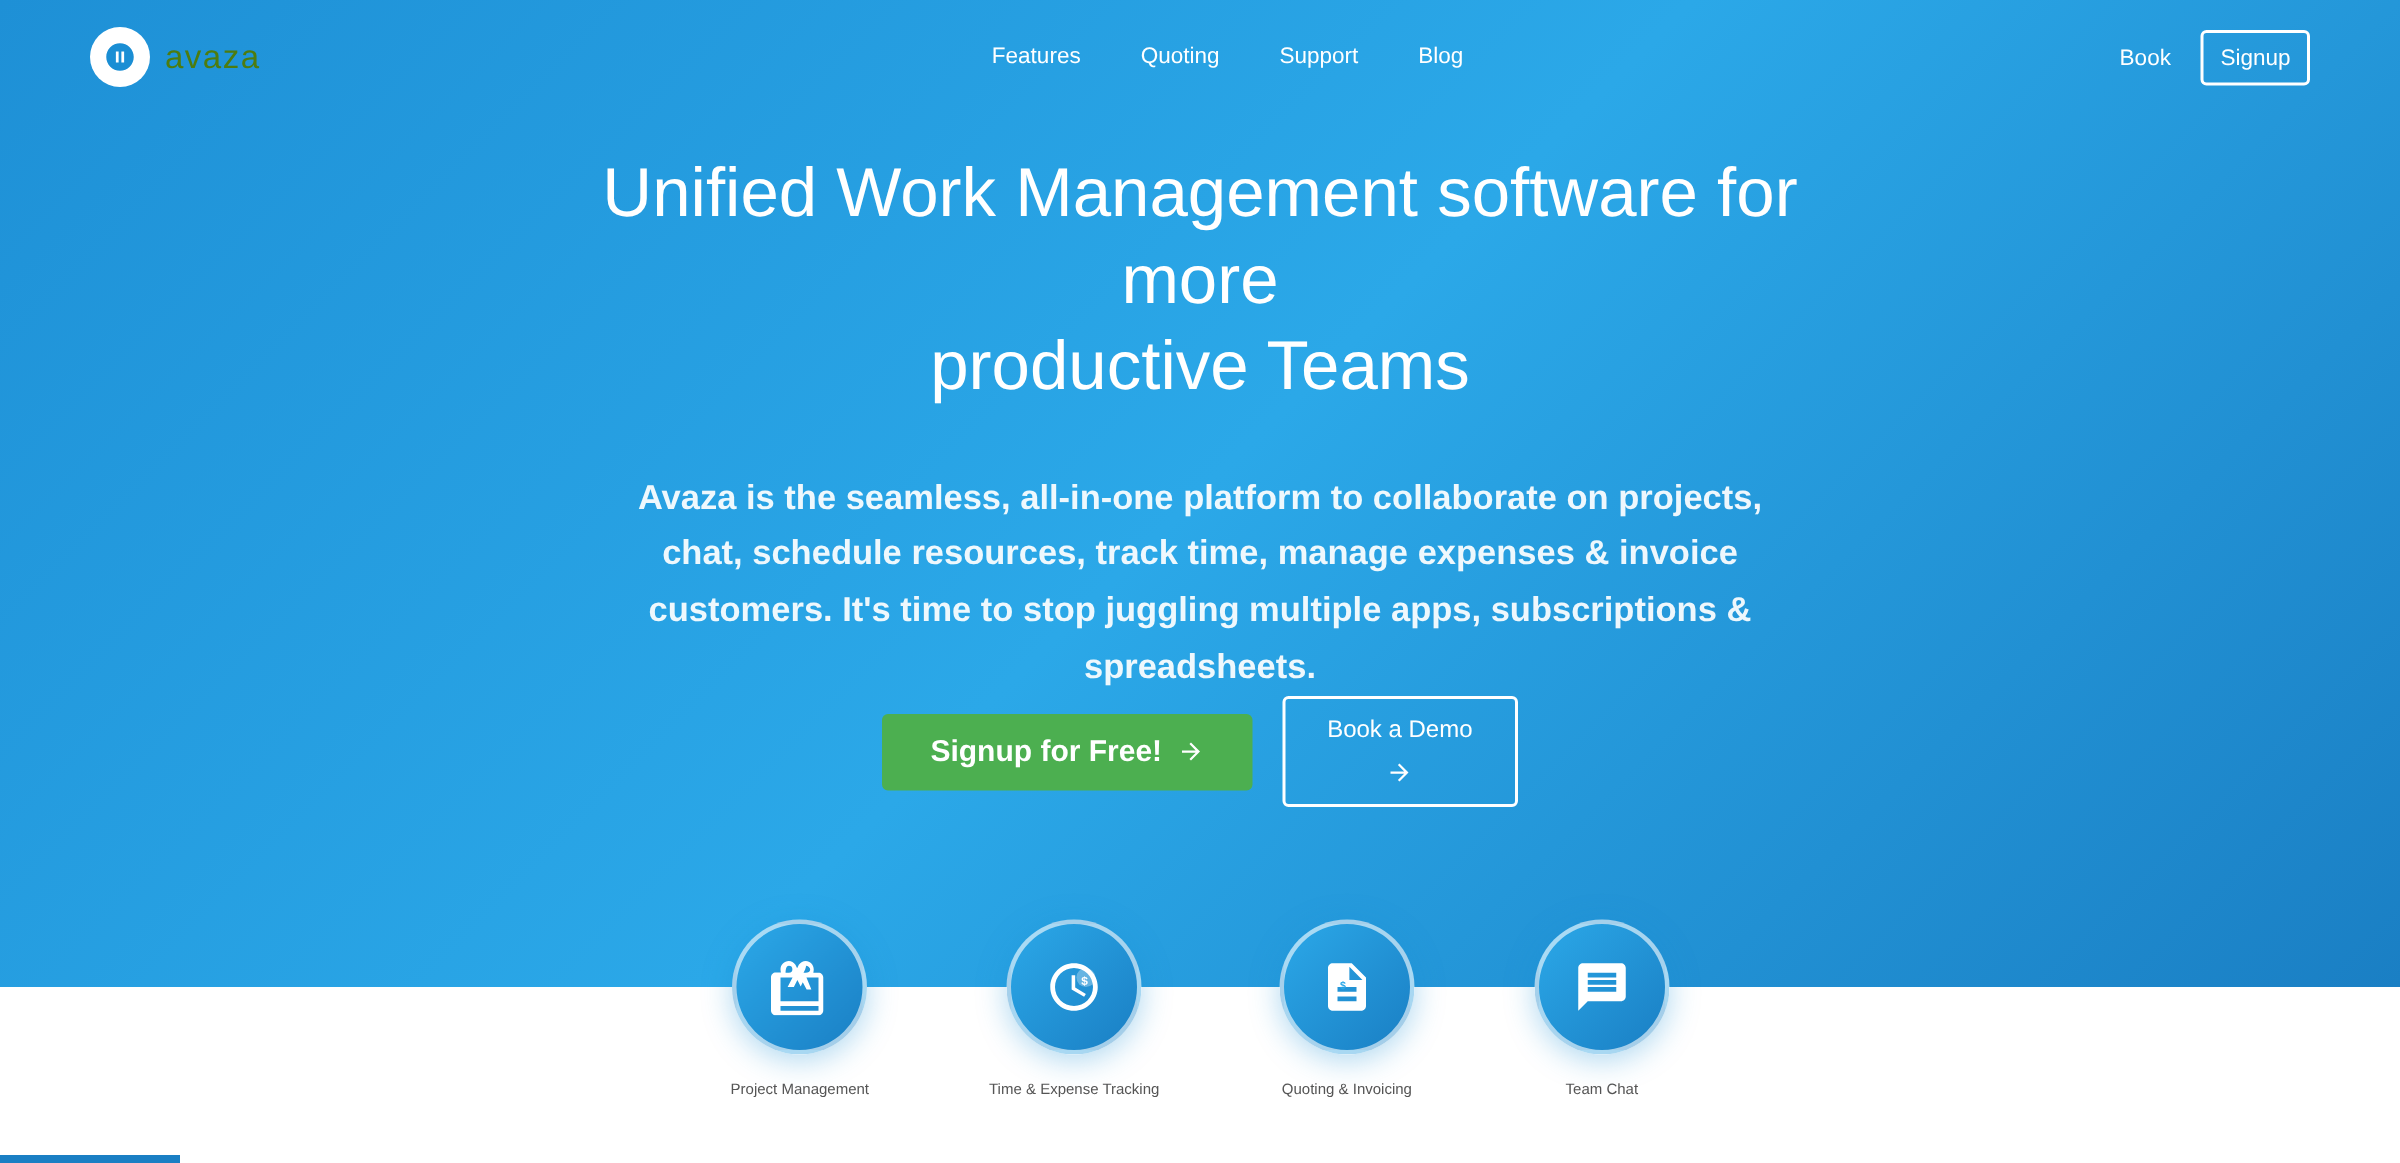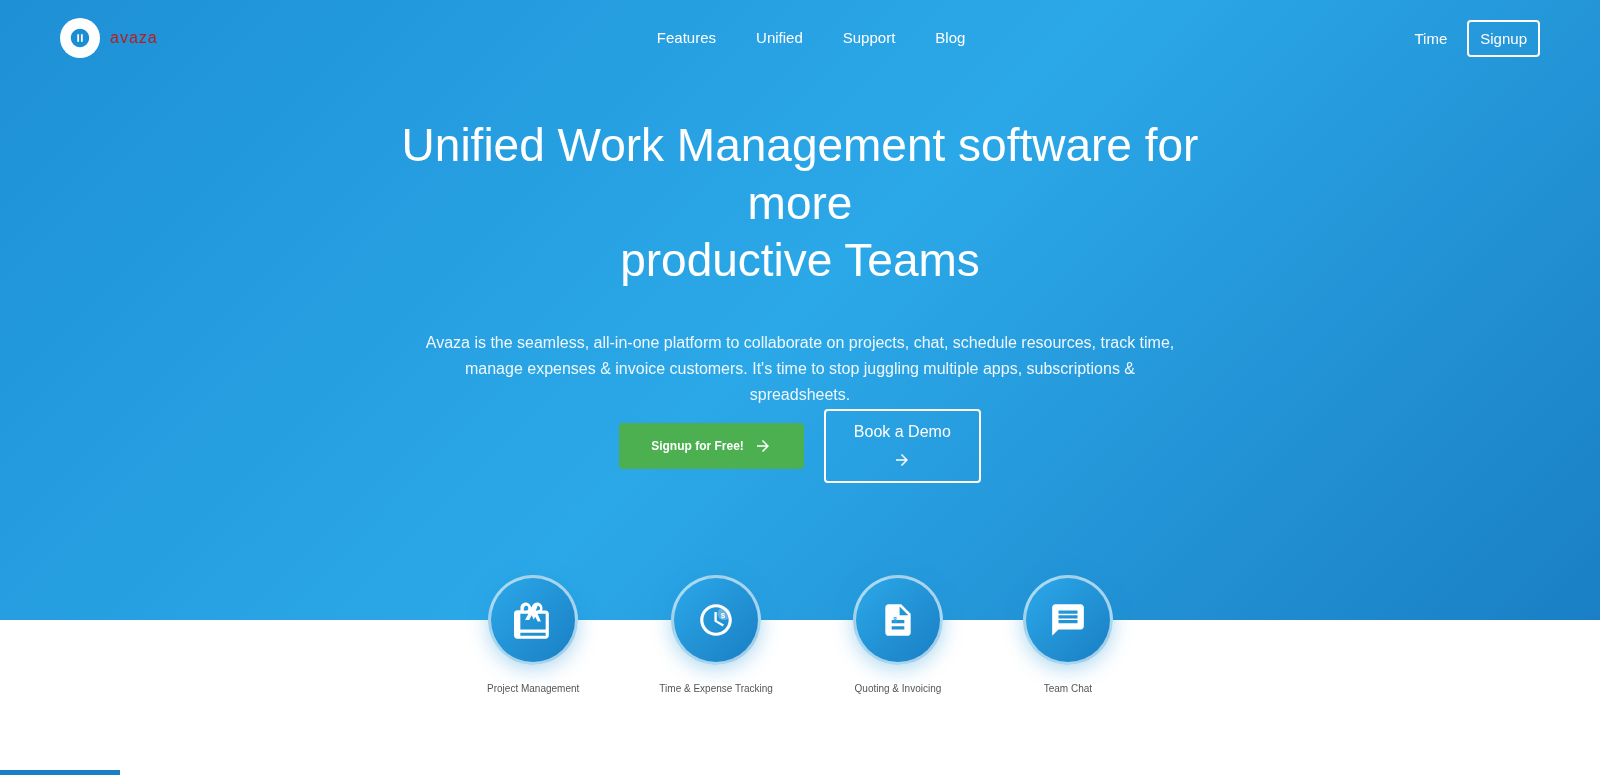--- a/index.html
+++ b/index.html
@@ -24,22 +24,22 @@
     .logo-icon {
       width: 40px; height: 40px;
       background: white;
       border-radius: 50%;
       display: flex; align-items: center; justify-content: center;
       font-weight: 900;
       color: #1a8ed4;
       font-size: 16px;
     }
     .logo-text {
-      color: #b91c1c;
-      font-size: 16px;
+      color: #4d7c0f;
+      font-size: 22px;
       font-weight: 300;
       letter-spacing: 1px;
     }
     .nav-links {
       display: flex;
       gap: 40px;
       list-style: none;
       flex: 1;
       justify-content: center;
     }
@@ -84,37 +84,38 @@
     .hero h1 {
       color: white;
       font-size: 46px;
       font-weight: 400;
       line-height: 1.25;
       max-width: 820px;
       margin-bottom: 40px;
     }
     .hero p {
       color: rgba(255,255,255,0.92);
-      font-size: 16px;
+      font-size: 23px;
       line-height: 1.65;
       max-width: 760px;
+      font-weight: bold;
     }
     .hero-buttons {
       display: flex;
       gap: 20px;
       align-items: center;
       justify-content: center;
     }
     .btn-signup {
       background: #4caf50;
       color: white;
       padding: 14px 32px;
       border-radius: 4px;
       text-decoration: none;
-      font-size: 12px;
+      font-size: 20px;
       font-weight: 600;
       display: flex;
       align-items: center;
       gap: 10px;
       border: none;
       cursor: pointer;
     }
     .btn-demo {
       background: transparent;
       color: white;
@@ -200,26 +201,26 @@
   <a class="nav-logo" href="#">
     <div class="logo-icon">
       <svg width="22" height="22" viewBox="0 0 24 24" fill="#1a8ed4">
         <path d="M12 2C6.48 2 2 6.48 2 12s4.48 10 10 10 10-4.48 10-10S17.52 2 12 2zm-1 14H9V8h2v8zm4 0h-2V8h2v8z"></path>
       </svg>
     </div>
     <span class="logo-text">avaza</span>
   </a>
   <ul class="nav-links">
     <li><a href="#">Features</a></li>
-    <li><a href="#">Unified</a></li>
+    <li><a href="#">Quoting</a></li>
     <li><a href="#">Support</a></li>
     <li><a href="#">Blog</a></li>
   </ul>
   <div class="nav-auth">
-    <a href="#" class="nav-login">Time</a>
+    <a href="#" class="nav-login">Book</a>
     <a href="#" class="nav-signup">Signup</a>
   </div>
 </nav>
 
 <section class="hero">
   <h1>
     <span>Unified Work Management software for more</span><br>
     <span>productive Teams</span>
   </h1>
   <p>Avaza is the seamless, all-in-one platform to collaborate on projects, chat, schedule resources, track time, manage expenses &amp; invoice customers. It's time to stop juggling multiple apps, subscriptions &amp; spreadsheets.</p>

